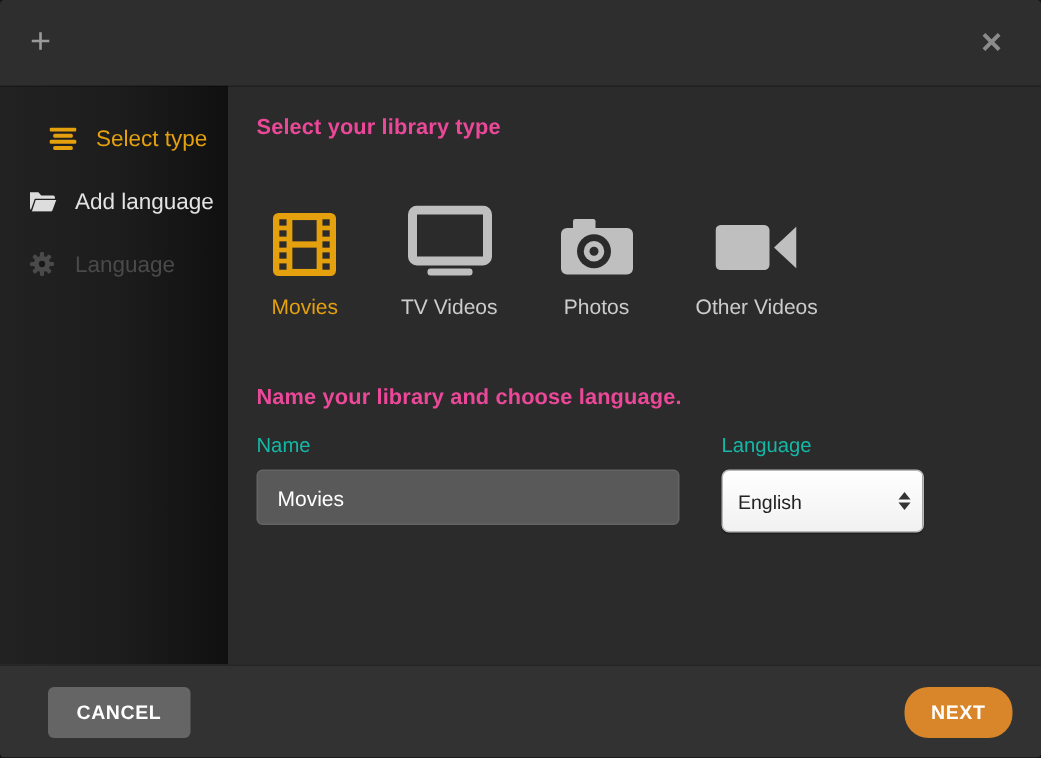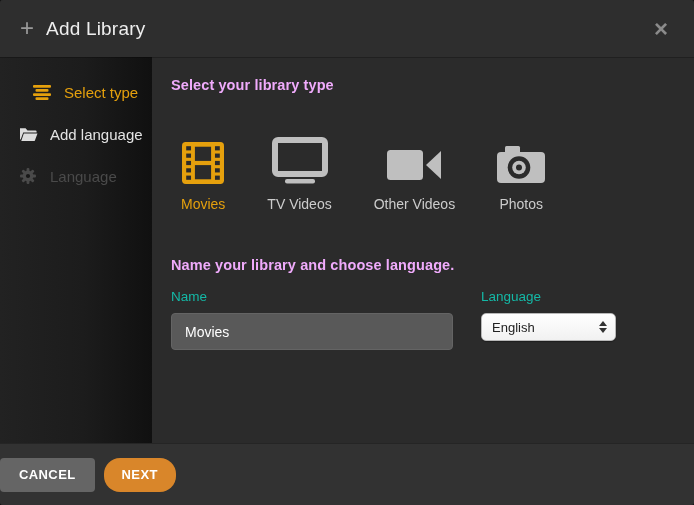--- a/index.html
+++ b/index.html
@@ -40,21 +40,21 @@
     padding-left:18px; cursor:pointer;
     font-size:15px;
   }
   .side-item .ico { width:20px; margin-right:12px; display:flex; align-items:center; justify-content:center; }
   .side-item.active { color:#e5a00d;padding-left:32px; }
   .side-item.normal { color:#e3e3e3; }
   .side-item.disabled { color:#4a4a4a; cursor:default; }
 
   .main { flex:1; padding:20px 20px 0 19px; background:#2b2b2b; }
 
-  .section-title { color:#f0abfc; font-size:14.5px; font-weight:600; letter-spacing:.1px; }
+  .section-title { color:#ec4899; font-size:14.5px; font-weight:600; letter-spacing:.1px; }
 
   .type-row { display:flex; align-items:flex-end; margin-top:43px; padding-left:10px; }
   .type-item {
     display:flex; flex-direction:column; align-items:center;
     margin-right:42px; cursor:pointer; color:#bfbfbf;
   }
   .type-item:last-child { margin-right:0; }
   .type-item .glyph { height:48px; display:flex; align-items:flex-end; justify-content:center; }
   .type-item .t-label { margin-top:12px; font-size:14px; color:#cccccc; }
   .type-item.selected { color:#e5a00d; }
@@ -66,60 +66,59 @@
   .field-label { color:#14b8a6; font-size:13.5px; display:block; margin-bottom:9px; }
   .name-group { width:282px; }
   .name-input {
     width:282px; height:37px;
     background:#595959; border:1px solid #646464; border-radius:4px;
     color:#ffffff; font-size:14px; font-family:"Liberation Sans", sans-serif;
     padding:0 13px; outline:none;
   }
   .lang-group { margin-left:28px; }
   .select-box {
-    width:135px; height:28px;
+    width:135px; height:42px;
     background:linear-gradient(#ffffff,#f1f1f1);
     border:1px solid #b8b8b8; border-radius:5px;
     display:flex; align-items:center;
     padding:0 8px 0 10px;
     cursor:pointer;
     box-shadow:0 1px 1px rgba(0,0,0,.3);
   }
   .select-box .sel-text { color:#222222; font-size:13px; flex:1; }
   .stepper { display:flex; flex-direction:column; align-items:center; gap:2px; }
   .tri-up { width:0; height:0; border-left:4px solid transparent; border-right:4px solid transparent; border-bottom:5px solid #333; }
   .tri-down { width:0; height:0; border-left:4px solid transparent; border-right:4px solid transparent; border-top:5px solid #333; }
 
   
   .footer {
     height:62px; flex:0 0 62px;
     background:#323232;
     border-top:1px solid #252525;
-    display:flex; align-items:center; justify-content:flex-start;
-    padding-right:19px; gap:9px;
+    display:flex; align-items:center; justify-content:space-between;
+    padding-right:19px; gap:9px;padding-left:32px;
   }
   .btn {
     height:34px; border:none; border-radius:4px;
     font-family:"Liberation Sans", sans-serif;
     font-size:13px; font-weight:700; letter-spacing:.4px;
     color:#ffffff; cursor:pointer;
   }
   .btn-cancel { background:#656565; padding:0 19px; }
   .btn-next { background:#d9862a; padding:0 18px;border-radius:16px; }
 
   svg { display:block; }
 </style>
 </head>
 <body>
 
 <div class="dialog">
 
   <div class="header">
     <span class="plus-icon">+</span>
-    <span class="title">Add Library</span>
     <span class="close-icon">×</span>
   </div>
 
   <div class="body">
 
     <div class="sidebar">
 
       <div class="side-item active">
         <span class="ico">
           <svg width="18" height="15" viewBox="0 0 18 15" fill="currentColor">
@@ -194,39 +193,39 @@
               <rect x="3" y="3" width="50" height="34" rx="3" fill="none" stroke="currentColor" stroke-width="6"></rect>
               <rect x="13" y="42" width="30" height="4.6" rx="2" fill="currentColor"></rect>
             </svg>
           </span>
           <span class="t-label">TV Videos</span>
         </div>
 
 
         <div class="type-item">
           <span class="glyph">
-            <svg width="54" height="38" viewBox="0 0 54 38" fill="currentColor">
-              <rect x="0" y="4" width="36" height="30" rx="3.5"></rect>
-              <polygon points="39,19 54,5 54,33"></polygon>
-            </svg>
-          </span>
-          <span class="t-label">Other Videos</span>
-        </div>
-
-        <div class="type-item">
-          <span class="glyph">
             <svg width="48" height="40" viewBox="0 0 48 40" fill="currentColor">
               <rect x="8" y="2" width="15" height="9" rx="1.5"></rect>
               <rect x="0" y="8" width="48" height="31" rx="4"></rect>
               <circle cx="22" cy="23.5" r="11.3" fill="#2b2b2b"></circle>
               <circle cx="22" cy="23.5" r="6.8" fill="currentColor"></circle>
               <circle cx="22" cy="23.5" r="3" fill="#2b2b2b"></circle>
             </svg>
           </span>
           <span class="t-label">Photos</span>
+        </div>
+
+        <div class="type-item">
+          <span class="glyph">
+            <svg width="54" height="38" viewBox="0 0 54 38" fill="currentColor">
+              <rect x="0" y="4" width="36" height="30" rx="3.5"></rect>
+              <polygon points="39,19 54,5 54,33"></polygon>
+            </svg>
+          </span>
+          <span class="t-label">Other Videos</span>
         </div>
       </div>
 
       <div class="section-title second">Name your library and choose language.</div>
 
       <div class="form-row">
         <div class="name-group">
           <label class="field-label">Name</label>
           <input class="name-input" type="text" value="Movies" style="">
         </div>

